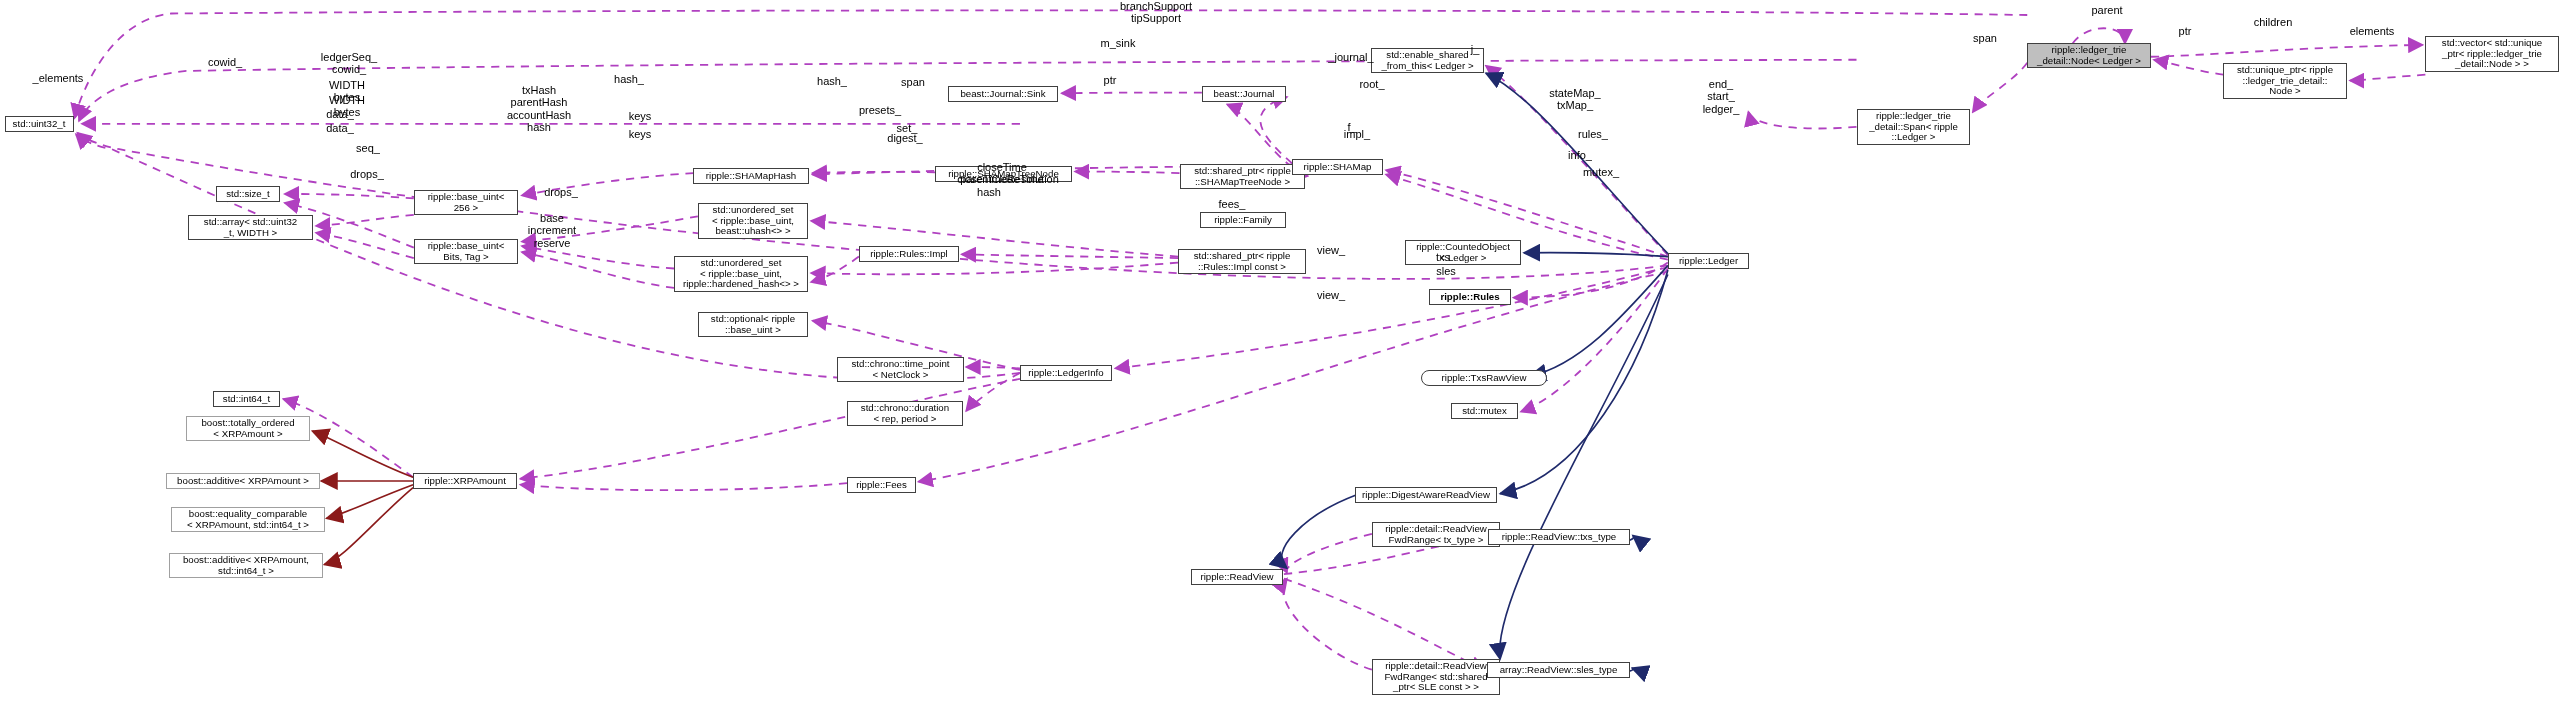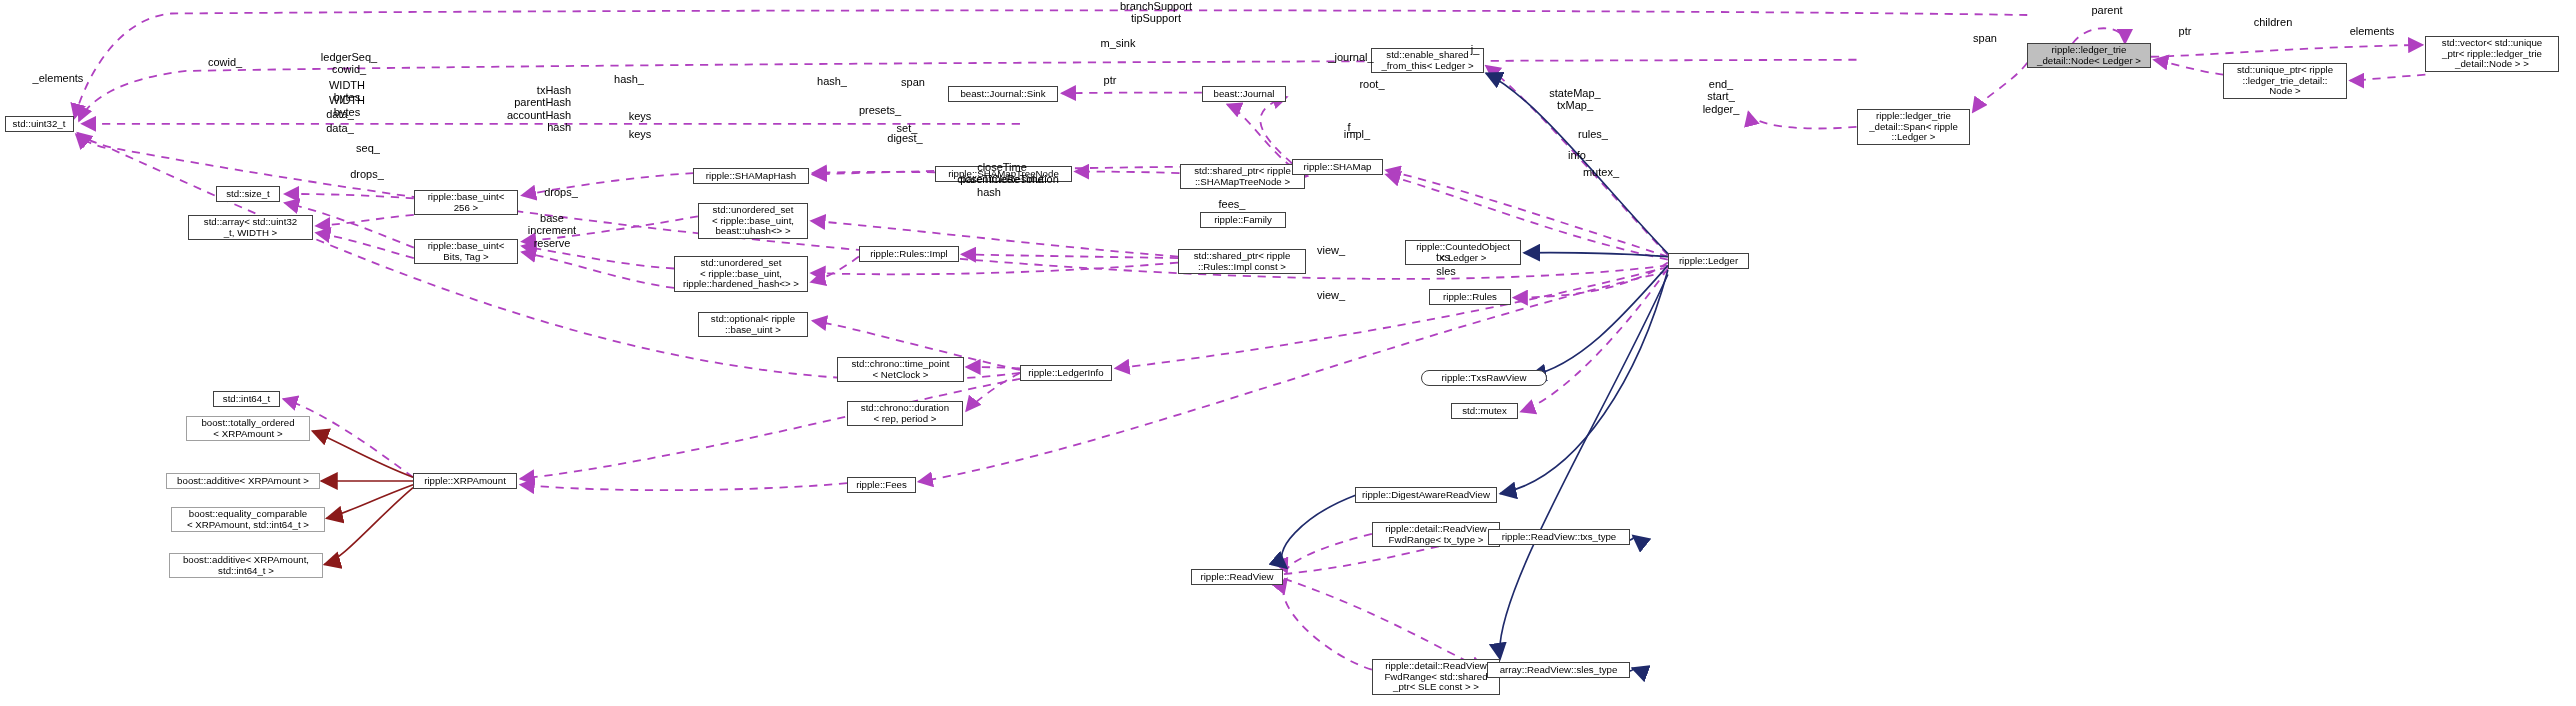--- a/index.html
+++ b/index.html
@@ -149,21 +149,21 @@
 ::SHAMapTreeNode &gt;</div>
       <div class="node" style="left: 1200px; top: 212px; width: 86px; height: 16.4px;">ripple::Family</div>
       <div class="node" style="left: 859px; top: 246px; width: 100px; height: 16.4px;">ripple::Rules::Impl</div>
       <div class="node" style="left: 1178px; top: 249px; width: 128px; height: 25px;">std::shared_ptr&lt; ripple
 ::Rules::Impl const &gt;</div>
       <div class="node" style="left: 1292px; top: 159px; width: 91px; height: 16.4px;">ripple::SHAMap</div>
       <div class="node" style="left: 1371px; top: 48px; width: 113px; height: 25px;">std::enable_shared
 _from_this&lt; Ledger &gt;</div>
       <div class="node" style="left: 1405px; top: 240px; width: 116px; height: 25px;">ripple::CountedObject
 &lt; Ledger &gt;</div>
-      <div class="node" style="left: 1429px; top: 289px; width: 82px; height: 16.4px;">ripple::Rules</div>
+      <div class="node" style="left: 1429px; top: 289px; width: 82px; height: 16.4px; font-weight: bold;">ripple::Rules</div>
       <div class="node" style="left: 1668px; top: 253px; width: 81px; height: 16.4px;">ripple::Ledger</div>
       <div class="node" style="left: 1020px; top: 365px; width: 92px; height: 16.4px;">ripple::LedgerInfo</div>
       <div class="node" style="left: 837px; top: 357px; width: 127px; height: 25px;">std::chrono::time_point
 &lt; NetClock &gt;</div>
       <div class="node" style="left: 847px; top: 401px; width: 116px; height: 25px;">std::chrono::duration
 &lt; rep, period &gt;</div>
       <div class="node" style="left: 213px; top: 391px; width: 67px; height: 16.4px;">std::int64_t</div>
       <div class="node faint" style="left: 186px; top: 416px; width: 124px; height: 25px;">boost::totally_ordered
 &lt; XRPAmount &gt;</div>
       <div class="node faint" style="left: 166px; top: 473px; width: 154px; height: 16.4px;">boost::additive&lt; XRPAmount &gt;</div>
@@ -216,21 +216,21 @@
       <div class="elabel" style="left: 629px; top: 73px;">hash_</div>
       <div class="elabel" style="left: 1110px; top: 74px;">ptr</div>
       <div class="elabel" style="left: 1354px; top: 78px; margin-left: 18px;">root_</div>
       <div class="elabel" style="left: 913px; top: 76px;">span</div>
       <div class="elabel" style="left: 1721px; top: 78px;">end_
 start_
 ledger_</div>
       <div class="elabel" style="left: 832px; top: 75px;">hash_</div>
       <div class="elabel" style="left: 347px; top: 94px;">WIDTH
 bytes</div>
-      <div class="elabel" style="left: 539px; top: 84px; text-align: right;">txHash
+      <div class="elabel" style="left: 539px; top: 84px;">txHash
 parentHash
 accountHash
 hash</div>
       <div class="elabel" style="left: 1575px; top: 87px;">stateMap_
 txMap_</div>
       <div class="elabel" style="left: 1352px; top: 121px;">f_</div>
       <div class="elabel" style="left: 340px; top: 108px;">data_</div>
       <div class="elabel" style="left: 880px; top: 104px;">presets_</div>
       <div class="elabel" style="left: 640px; top: 110px;">keys</div>
       <div class="elabel" style="left: 340px; top: 122px;">data_</div>

